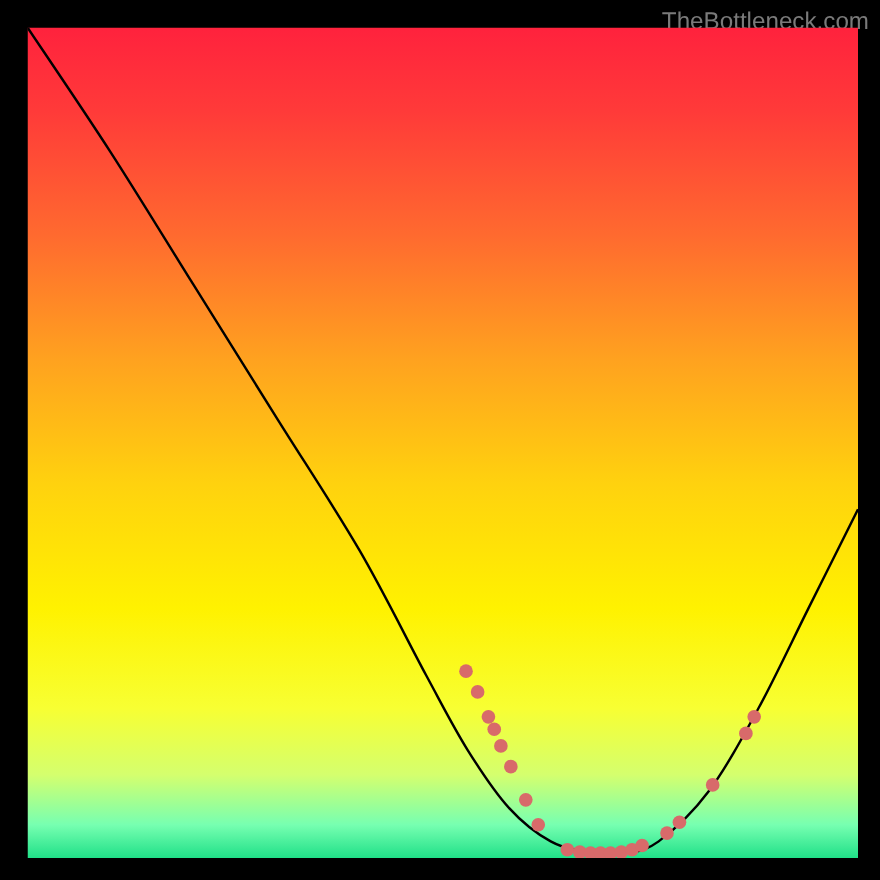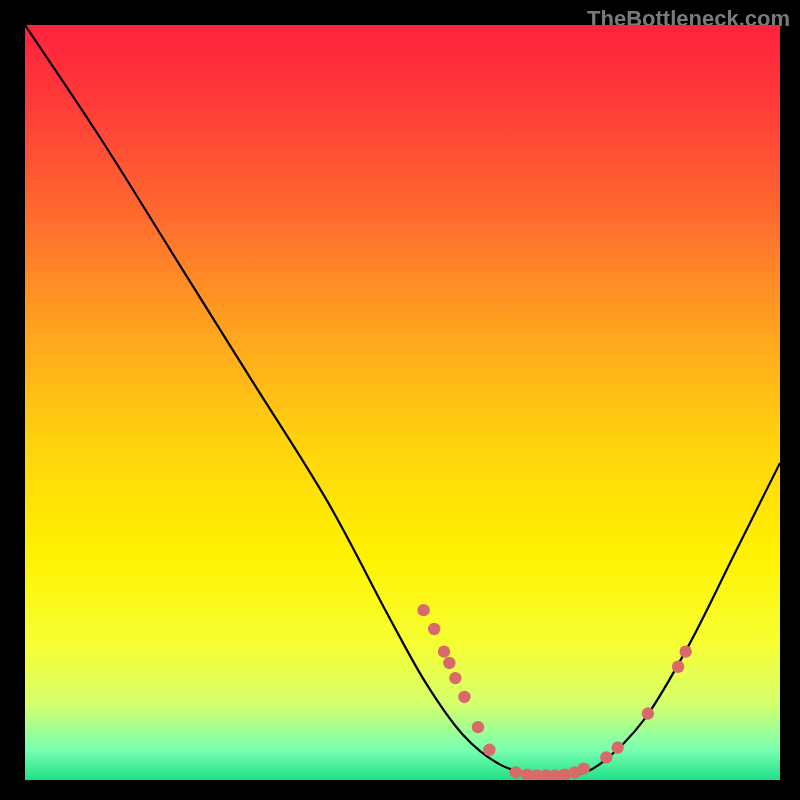--- a/index.html
+++ b/index.html
@@ -1,17 +1,17 @@
 <!DOCTYPE html>
 <html><head>
 <meta charset="utf-8">
 <style>
 html,body{margin:0;padding:0;width:800px;height:800px;background:#000;overflow:hidden}
 #wrap{position:relative;width:800px;height:800px}
-#attrib{position:absolute;top:6px;right:10px;color:#7a7a7a;font-family:Arial,Helvetica,sans-serif;font-size:22px;font-weight:700}
+#attrib{position:absolute;top:6px;right:10px;color:#7a7a7a;font-family:Arial,Helvetica,sans-serif;font-size:22px;font-weight:400}
 #chart-area{position:absolute;left:25px;top:25px;width:755px;height:755px}
 #chart-area svg{display:block}
 </style>
 </head>
 <body>
 <div id="wrap">
   <div id="attrib">TheBottleneck.com</div>
   <div id="chart-area">
     <svg id="svg" width="755" height="755" viewBox="0 0 755 755">
         <defs>

